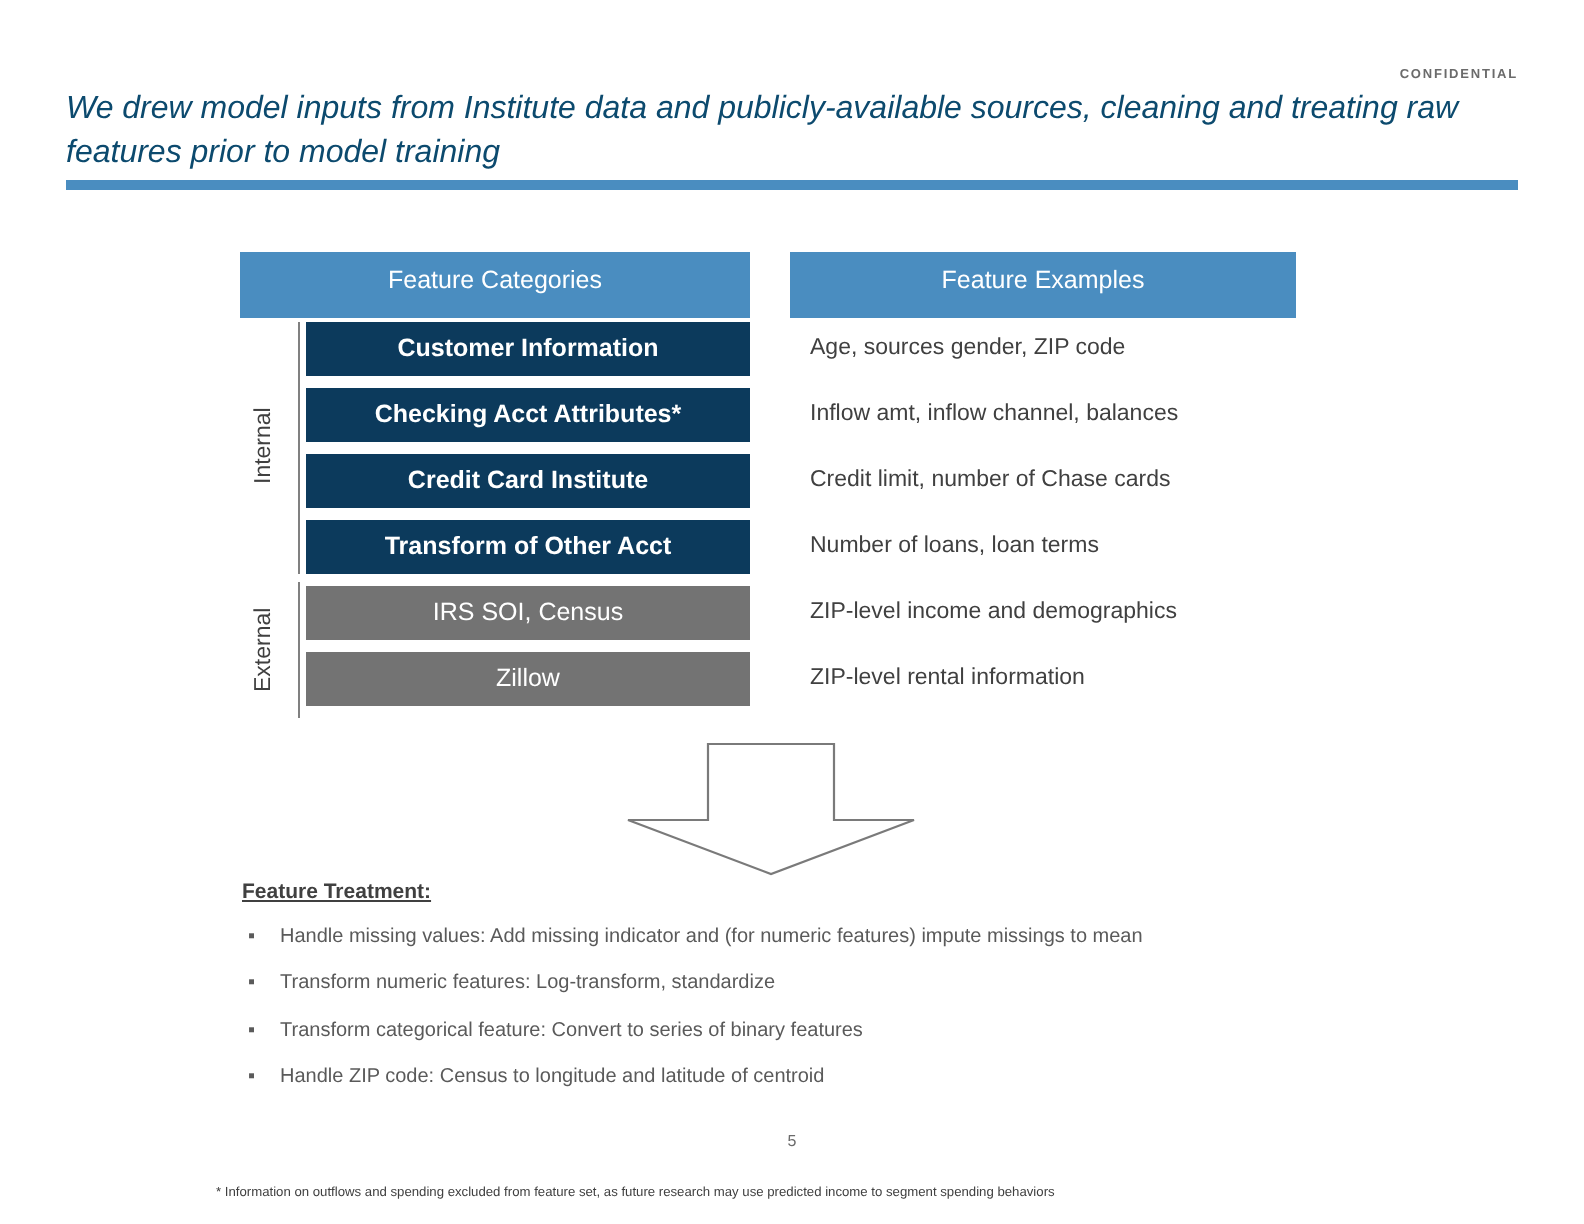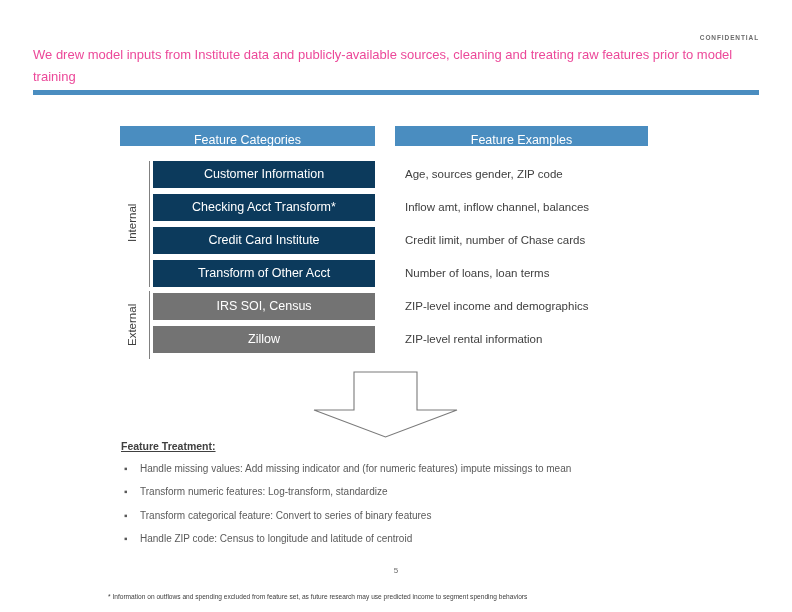--- a/index.html
+++ b/index.html
@@ -25,43 +25,44 @@
     letter-spacing: 0.9px;
     color: #6b6b6b;
     font-weight: bold;
     white-space: nowrap;
   }
   .slide-title {
     position: absolute;
     left: 33px;
     top: 44px;
     width: 705px;
-    font-size: 13px;
+    font-size: 16px;
     line-height: 22px;
-    color: #ec4899;
+    color: #0c4a6e;
     font-weight: normal;
+    font-style: italic;
   }
   .title-rule {
     position: absolute;
     left: 33px;
     top: 90px;
     width: 726px;
     height: 5px;
     background: #4a8dc0;
   }
 
   
   .col-header {
     position: absolute;
     background: #4a8dc0;
     color: #ffffff;
     font-size: 12.5px;
     text-align: center;
     line-height: 28px;
-    height: 20px;
+    height: 33px;
   }
   .col-header.categories { left: 120px; top: 126px; width: 255px; }
   .col-header.examples   { left: 395px; top: 126px; width: 253px; }
 
   
   .group-label {
     position: absolute;
     writing-mode: vertical-rl;
     transform: rotate(180deg);
     text-align: center;
@@ -84,21 +85,21 @@
   
   .row { position: absolute; left: 153px; width: 222px; height: 27px; }
   .row .cat-box {
     height: 27px;
     line-height: 27px;
     text-align: center;
     color: #ffffff;
     font-size: 12.5px;
     white-space: nowrap;
   }
-  .row.internal .cat-box { background: #0c3a5c; }
+  .row.internal .cat-box { background: #0c3a5c; font-weight: bold; }
   .row.external .cat-box { background: #737373; }
   .row .example {
     position: absolute;
     left: 252px;
     top: 0;
     width: 330px;
     height: 27px;
     line-height: 27px;
     font-size: 11.5px;
     color: #404040;
@@ -169,21 +170,21 @@
 <div class="group-label internal">Internal</div>
 <div class="group-rule internal"></div>
 <div class="group-label external">External</div>
 <div class="group-rule external"></div>
 
 <div class="row internal" style="top:161px">
   <div class="cat-box">Customer Information</div>
   <div class="example">Age, sources gender, ZIP code</div>
 </div>
 <div class="row internal" style="top:194px">
-  <div class="cat-box">Checking Acct Transform*</div>
+  <div class="cat-box">Checking Acct Attributes*</div>
   <div class="example">Inflow amt, inflow channel, balances</div>
 </div>
 <div class="row internal" style="top:227px">
   <div class="cat-box">Credit Card Institute</div>
   <div class="example">Credit limit, number of Chase cards</div>
 </div>
 <div class="row internal" style="top:260px">
   <div class="cat-box">Transform of Other Acct</div>
   <div class="example">Number of loans, loan terms</div>
 </div>

